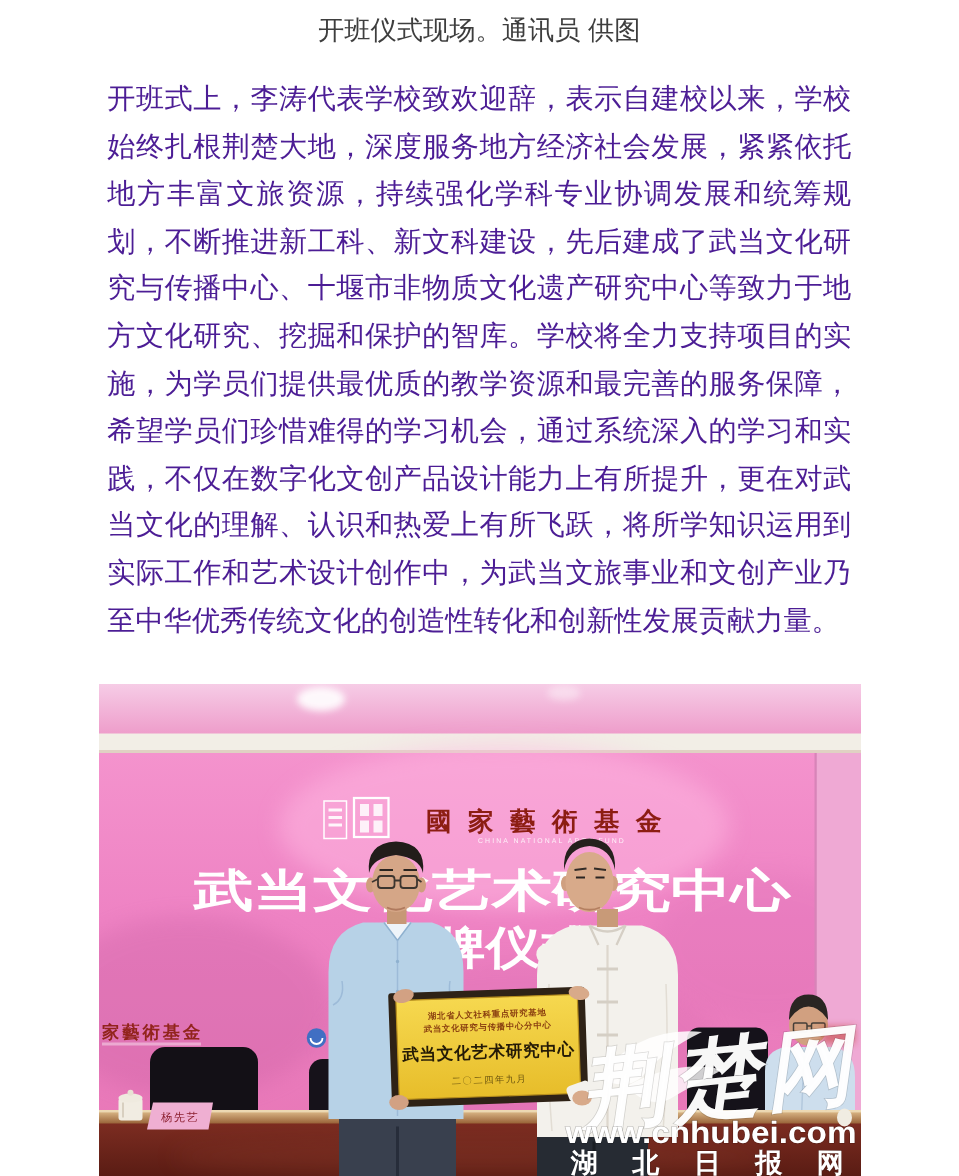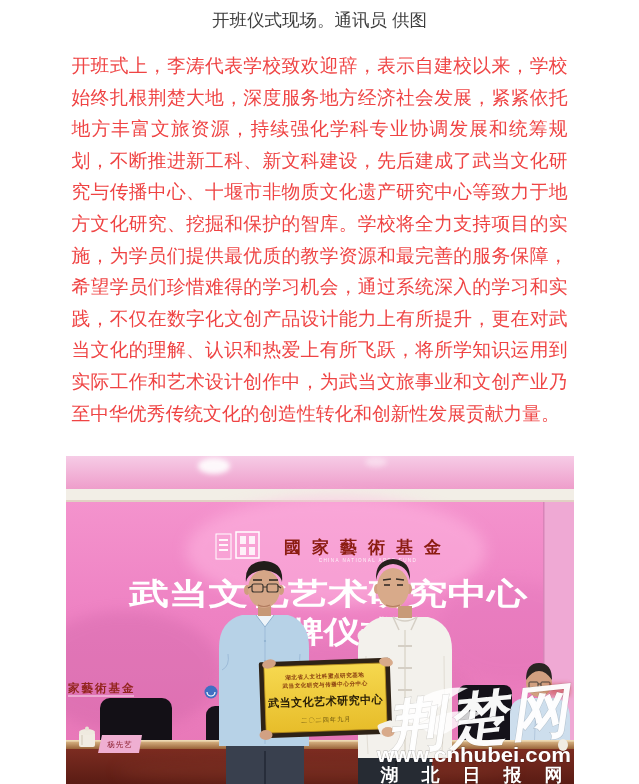--- a/index.html
+++ b/index.html
@@ -1,20 +1,20 @@
 <!DOCTYPE html>
 <html><head>
 <meta charset="utf-8">
 <style>
   html,body{margin:0;padding:0;background:#fff;}
   body{font-family:"Liberation Sans","DejaVu Sans",sans-serif;color:#3c3c3c;}
   .page{width:508px;height:784px;margin:0 auto;background:#fff;overflow:hidden;position:relative;}
   .caption{margin:9px 6px 0;text-align:center;font-size:17.5px;line-height:22px;color:#3e3e3e;}
   .caption.bottom{margin-top:26px;}
-  .body-text{margin:19px 6px 0;font-size:18.8px;line-height:31.6px;text-align:justify;color:#ef4444;word-break:break-all;}
+  .body-text{margin:19px 6px 0;font-size:18.8px;line-height:31.6px;text-align:justify;color:#4c1d95;word-break:break-all;}
   .photo{width:508px;height:333px;margin:27px auto 12px;position:relative;}
   .photo svg{display:block;}
   text{user-select:none;}
 </style>
 </head>
 <body>
 
 <div class="page">
 
   <div class="caption top">开班仪式现场。通讯员 供图</div>

